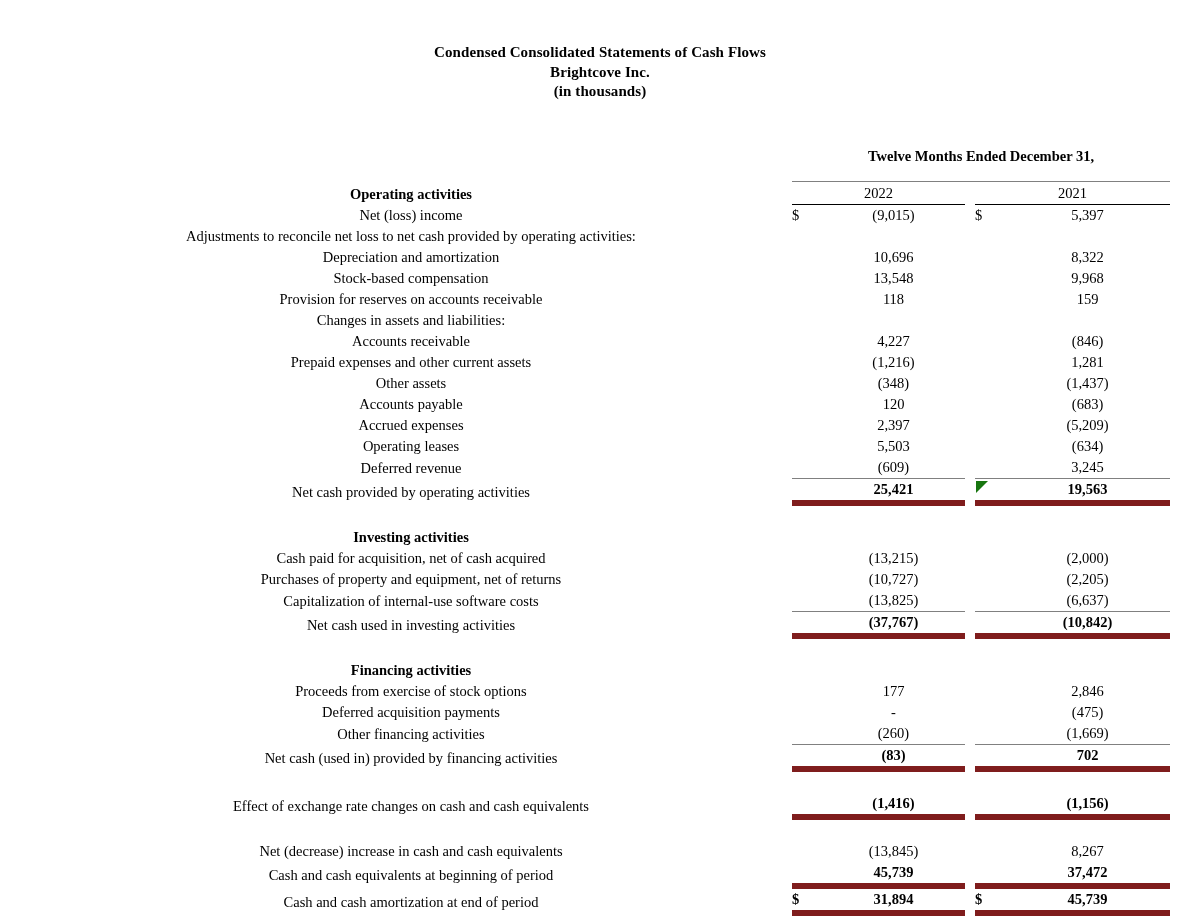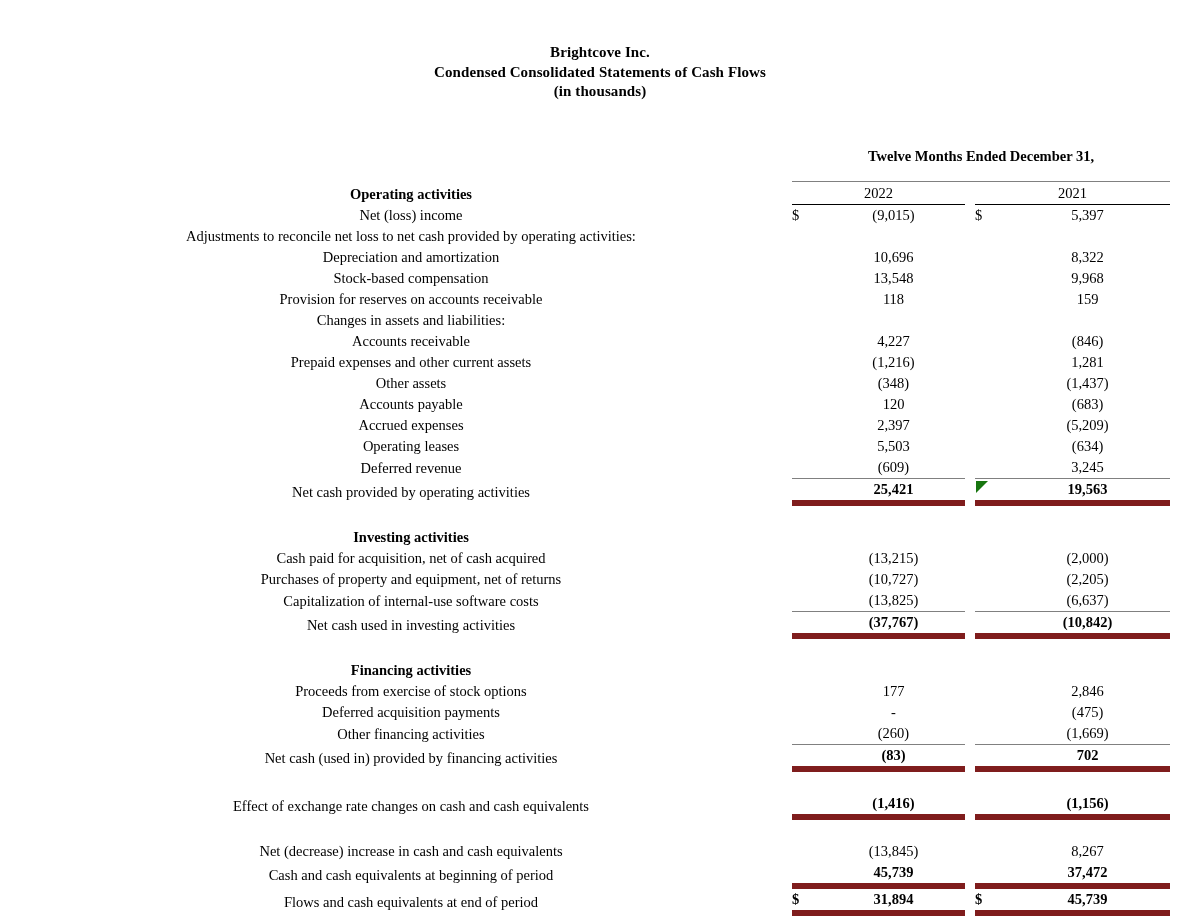--- a/index.html
+++ b/index.html
@@ -122,22 +122,22 @@
     width: 12px;
     height: 12px;
   }
 </style>
 </head>
 <body>
 
 <div class="page">
 
   <div class="titles">
+    <div class="tline">Condensed Consolidated Statements of Cash Flows</div>
     <div class="tline">Brightcove Inc.</div>
-    <div class="tline">Condensed Consolidated Statements of Cash Flows</div>
     <div class="tline">(in thousands)</div>
   </div>
 
   <table class="stmt">
     <colgroup>
       <col class="c-label">
         <col class="c-cur1">
         <col class="c-val1">
       <col class="c-gap">
         <col class="c-cur2">
@@ -414,21 +414,21 @@
       <tr>
         <td class="label ind0">Cash and cash equivalents at beginning of period</td>
         <td class="cur rule-bottom"></td>
         <td class="val rule-bottom">45,739</td>
         <td></td>
         <td class="cur rule-bottom"></td>
         <td class="val rule-bottom">37,472</td>
       </tr>
 
       <tr>
-        <td class="label ind0">Flows and cash equivalents at end of period</td>
+        <td class="label ind0">Cash and cash amortization at end of period</td>
         <td class="cur rule-bottom">$</td>
         <td class="val rule-bottom">31,894</td>
         <td></td>
         <td class="cur rule-bottom">$</td>
         <td class="val rule-bottom">45,739</td>
       </tr>
 
     </tbody>
   </table>
 

